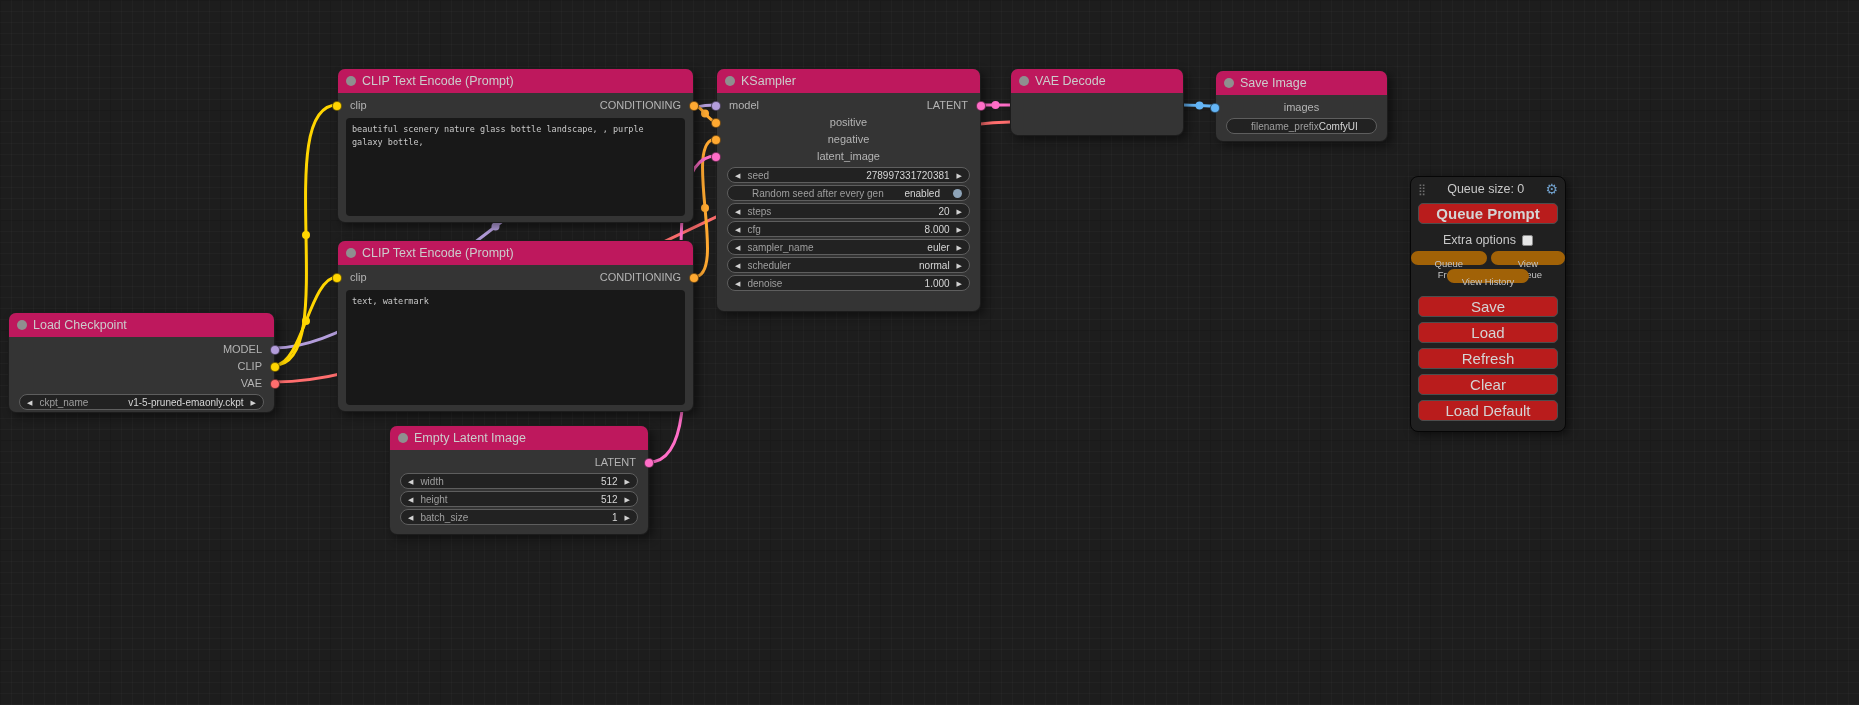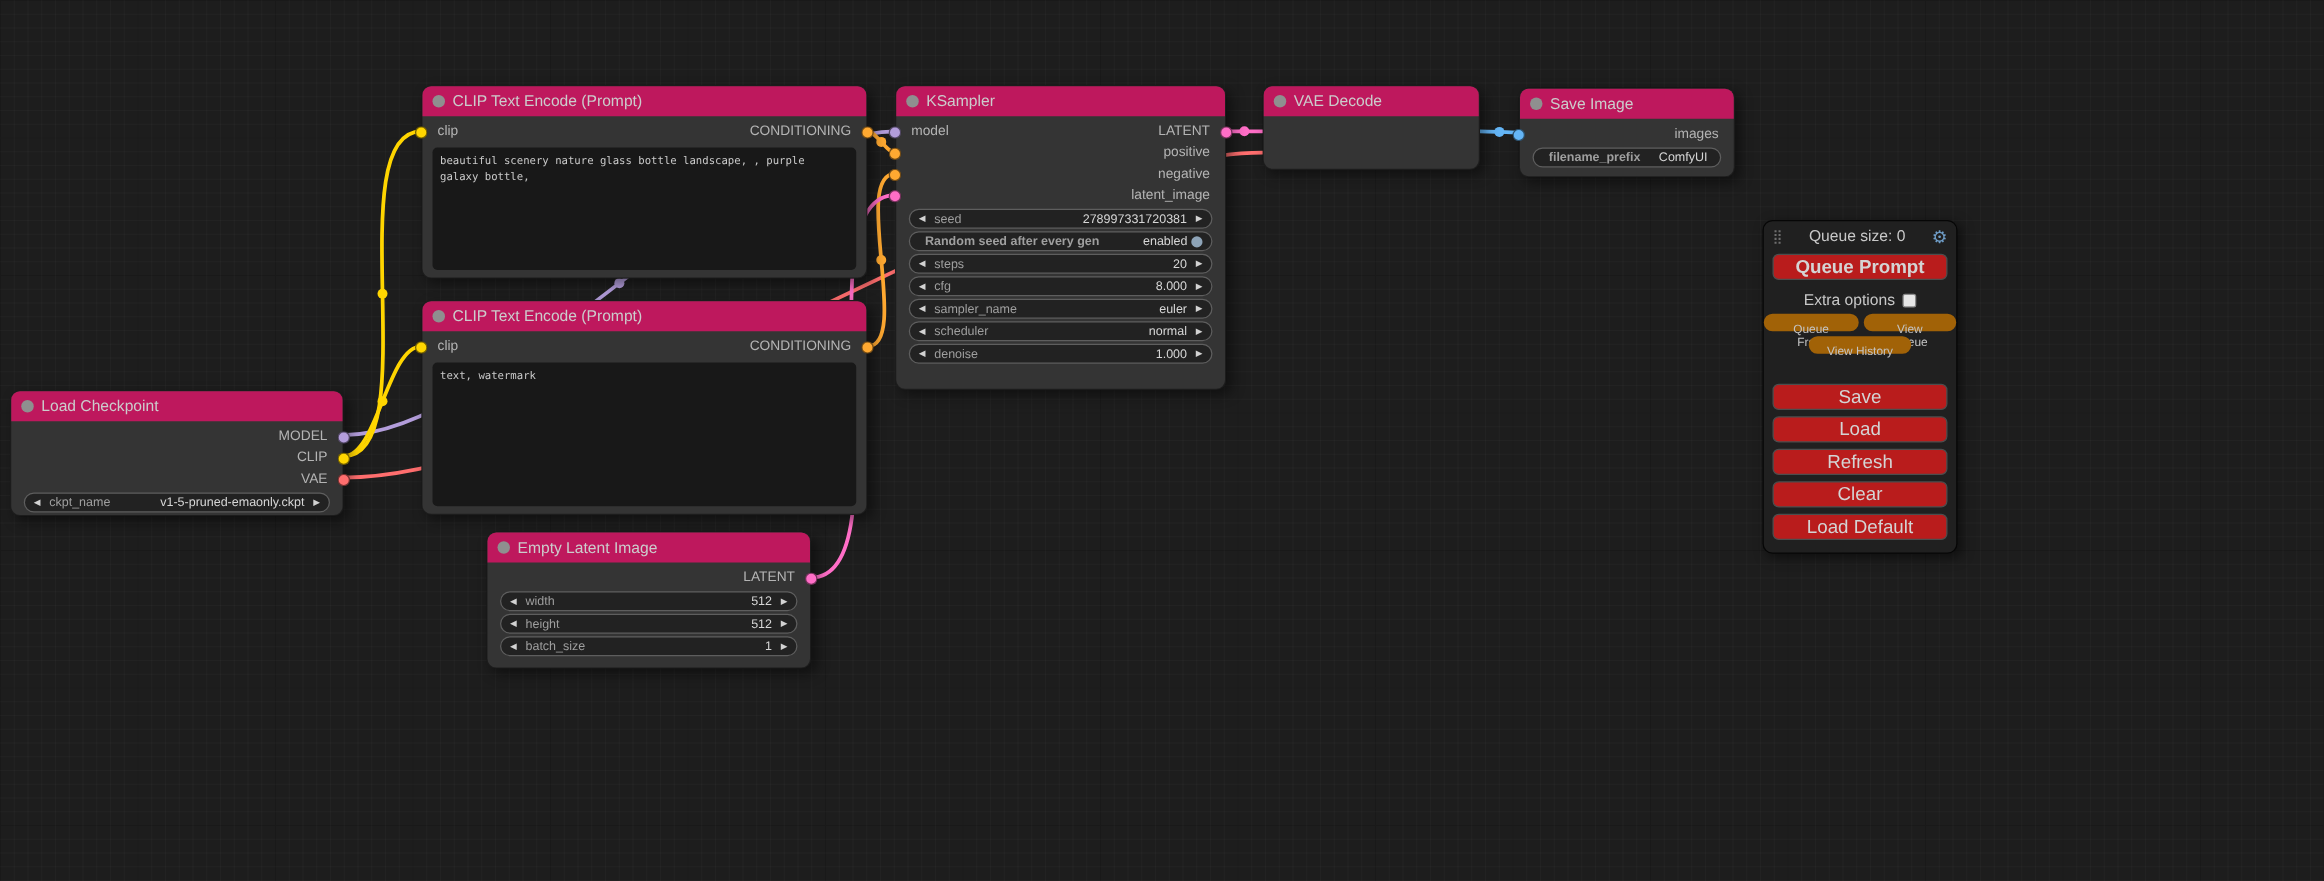--- a/index.html
+++ b/index.html
@@ -31,40 +31,40 @@
   .title-dot {
     position:absolute; left:8px; top:7px; width:10px; height:10px;
     border-radius:50%; background:#8f8f8f;
   }
   .node-body { padding-top:4px; }
   .io-row {
     position:relative; height:17px; line-height:17px; padding:0 12px;
     display:flex; font-size:11px; color:#b4b4b4;
   }
   .io-row.both { justify-content:space-between; }
-  .io-row.in-only { justify-content:flex-end; }
+  .io-row.in-only { justify-content:center; }
   .io-row.out-only { justify-content:flex-end; }
   .dot {
     position:absolute; width:10px; height:10px; border-radius:50%; top:3.5px;
     border:1px solid rgba(0,0,0,.55);
   }
   .dot.in  { left:-6px; }
   .dot.out { right:-6px; }
 
   .widget {
     position:relative; height:16px; margin:2px 10px;
     background:#222222; border:1px solid #5e5e5e; border-radius:9px;
     display:flex; align-items:center; padding:0 7px;
     font-size:10px; color:#c4c4c4; white-space:nowrap; overflow:hidden;
   }
   .widget .arrow { font-size:7px; color:#d2d2d2; line-height:1; }
   .widget .wlabel { margin-left:7px; color:#9f9f9f; }
   .widget .wvalue { margin-left:auto; margin-right:7px; color:#d6d6d6; }
-  .widget.no-arrows .wlabel { margin-left:5px;font-weight:bold; }
-  .widget.no-arrows .wvalue { margin-right:3px; }
+  .widget.no-arrows .wlabel { margin-left:17px; }
+  .widget.no-arrows .wvalue { margin-right:13px; }
   .toggle-dot { width:9px; height:9px; border-radius:50%; flex:0 0 auto; }
 
   .prompt-text {
     margin:4px 8px 8px; background:#181818; border-radius:4px;
     padding:5px 6px; font:8.5px/1.55 "DejaVu Sans Mono", monospace;
     color:#c9c9c9; white-space:pre-wrap; word-break:break-word; overflow:hidden;
   }
 
   
   .queue-panel {
@@ -87,21 +87,21 @@
     display:flex; justify-content:center; align-items:center; gap:6px;
     margin-top:9px; font-size:12.5px; color:#c8c8c8;
   }
   .checkbox { width:11px; height:11px; background:#e6e6e6; border:1px solid #8a8a8a; border-radius:2px; }
   .small-row { display:flex; justify-content:center; gap:4px; margin-top:4px; }
   .qp-pill {
     background:#1b1b1b; border:7px solid #a16207; border-radius:8px;
     color:#c4c4c4; font-family:"Liberation Sans", sans-serif; font-size:9.5px;
     height:13px; line-height:11px; padding:0 8px; cursor:pointer;
   }
-  .gap-top { margin-top:24px; }
+  .gap-top { margin-top:13px; }
 </style>
 </head>
 <body>
 
 <div class="canvas">
 
   <svg id="wires">
       <path d="M 275 348 C 400.8794065762943 348, 590.1205934237057 105, 716 105" stroke="#B39DDB" stroke-width="3" fill="none" stroke-linecap="round"></path>
       <circle cx="495.5" cy="226.5" r="4" fill="#B39DDB"></circle>
       <path d="M 275 365 C 341.8225261420129 365, 270.1774738579871 105, 337 105" stroke="#FFD500" stroke-width="3" fill="none" stroke-linecap="round"></path>

